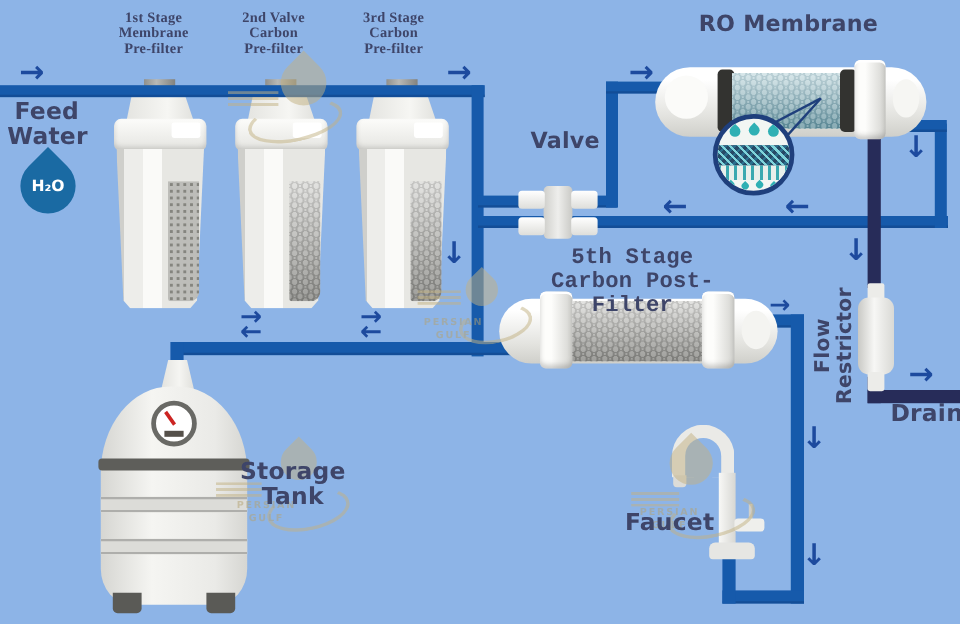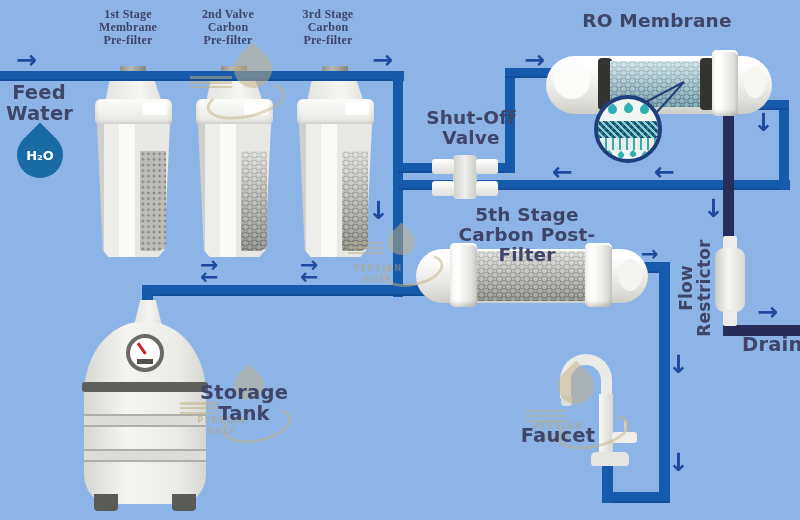--- a/index.html
+++ b/index.html
@@ -239,24 +239,23 @@
   </div>
   <div class="lbl f17" style="left:263px;top:8px;width:130px;">
     <div>3rd Stage</div>
       <div>Carbon</div>
       <div>Pre-filter</div>
   </div>
   <div class="lbl f18" style="left:582px;top:11px;width:150px;">
       <div>RO Membrane</div>
   </div>
   <div class="lbl f18" style="left:419px;top:108px;width:104px;">
-    <div>Shut-Off</div>
       <div>Valve</div>
   </div>
-  <div class="lbl f18" style="left:443px;top:205px;width:168px;">
+  <div class="lbl f18" style="left:443px;top:205px;width:168px;font-family:Liberation Mono, monospace;">
     <div>5th Stage</div>
       <div>Carbon Post-Filter</div>
   </div>
   <div class="lbl f19" style="left:197px;top:383px;width:94px;">
     <div>Storage</div>
       <div>Tank</div>
   </div>
   <div class="lbl f19" style="left:6px;top:83px;width:66px;">
     <div>Feed</div>
       <div>Water</div>

